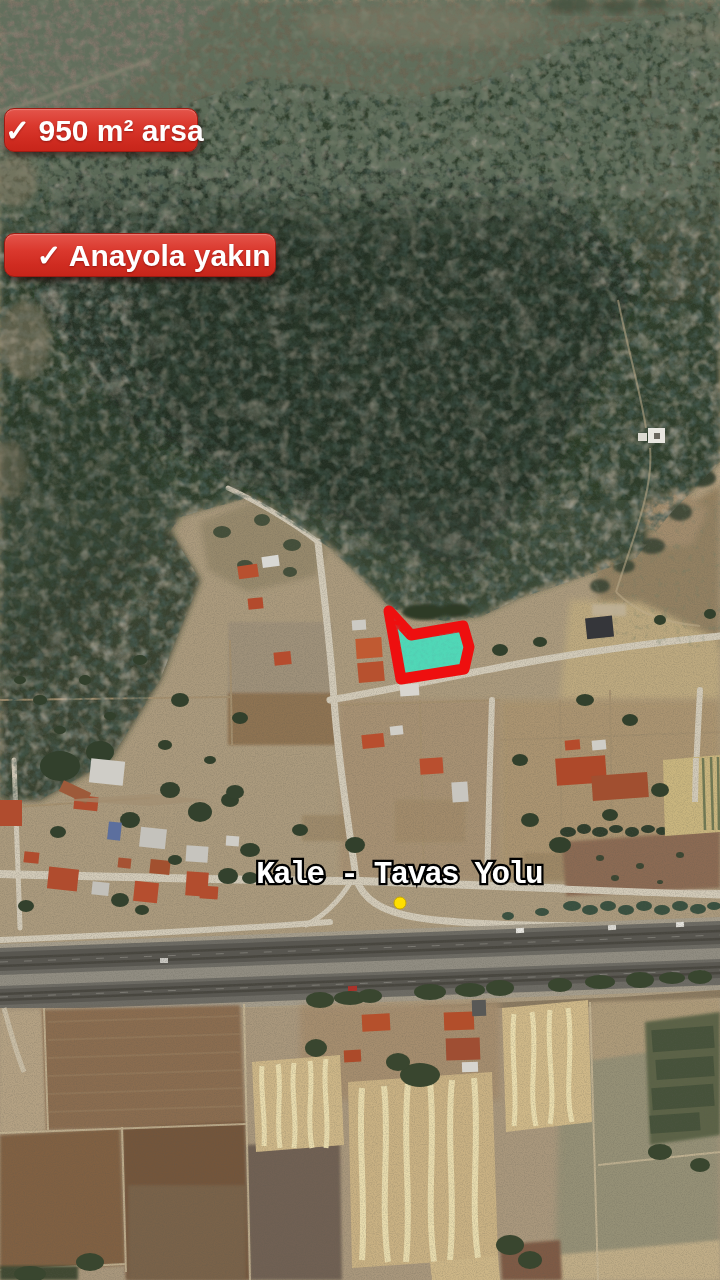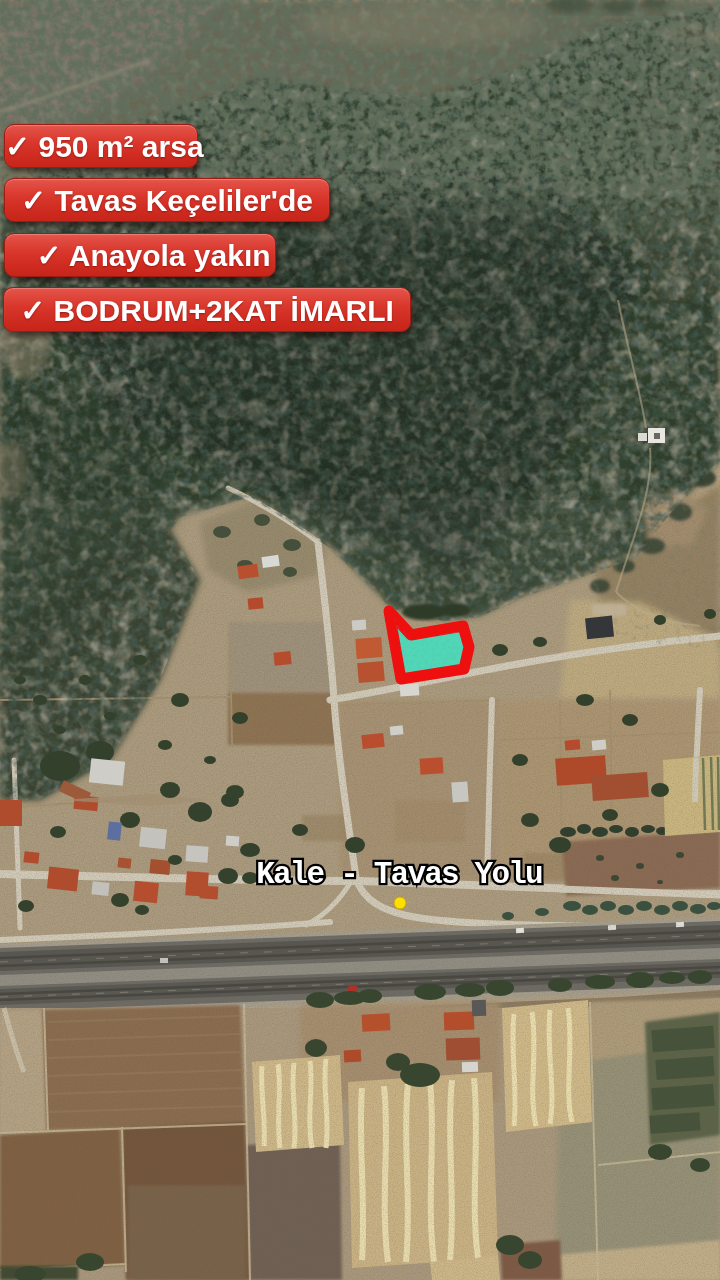--- a/index.html
+++ b/index.html
@@ -546,22 +546,20 @@
 </g>
 
 <g font-family="'Liberation Mono',monospace" font-weight="bold">
   <text x="399" y="883" font-size="31" text-anchor="middle" fill="#ffffff" stroke="#000000" stroke-width="4.5" paint-order="stroke" letter-spacing="-1.8">Kale - Tavas Yolu</text>
 </g>
 
 <circle cx="400" cy="903" r="6" fill="#ffdf00" stroke="#c8a800" stroke-width="1"></circle>
 
 </svg>
 
-<div class="badge" style="left:4px;top:124px;width:194px;height:44px;font-size:30px;line-height:44px;">✓ 950 m² arsa</div>
-
-<div class="badge" style="left:4px;top:178px;width:326px;height:44px;font-size:30px;line-height:44px;">✓ Tavas Keçeliler'de</div>
+<div class="badge" style="left:4px;top:108px;width:194px;height:44px;font-size:30px;line-height:44px;">✓ 950 m² arsa</div>
+
 
 <div class="badge" style="left:4px;top:233px;width:272px;height:44px;font-size:30px;line-height:44px;padding-left:27px;">✓ Anayola yakın</div>
 
-<div class="badge" style="left:3px;top:287px;width:408px;height:45px;font-size:30px;line-height:45px;">✓ BODRUM+2KAT İMARLI</div>
 
 
 </div>
 
 </body></html>

